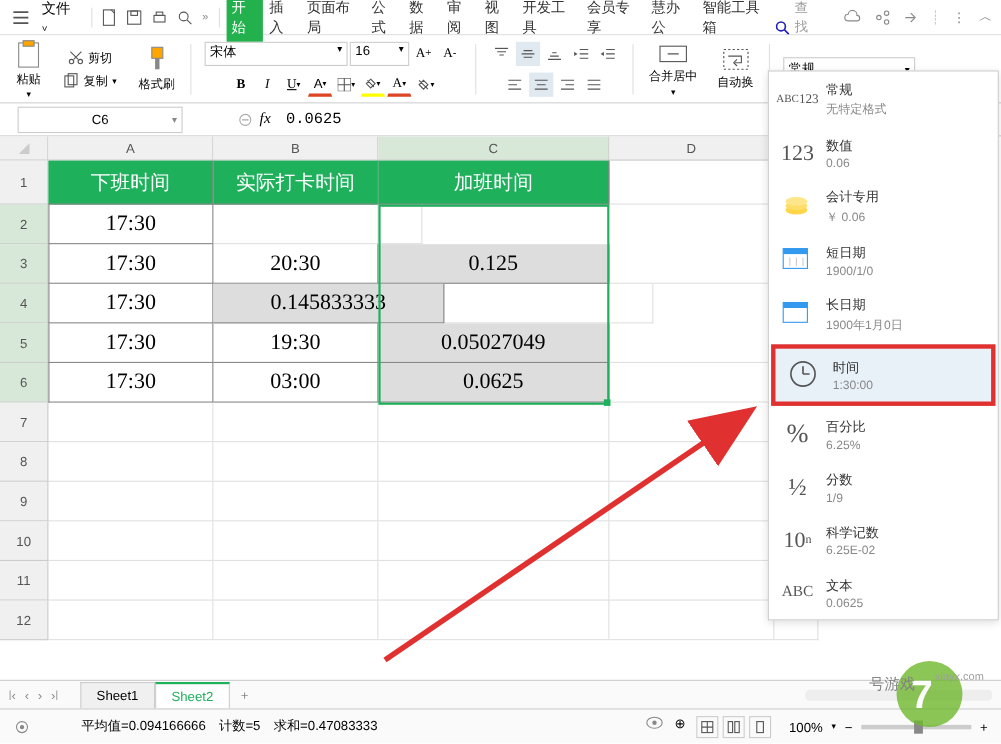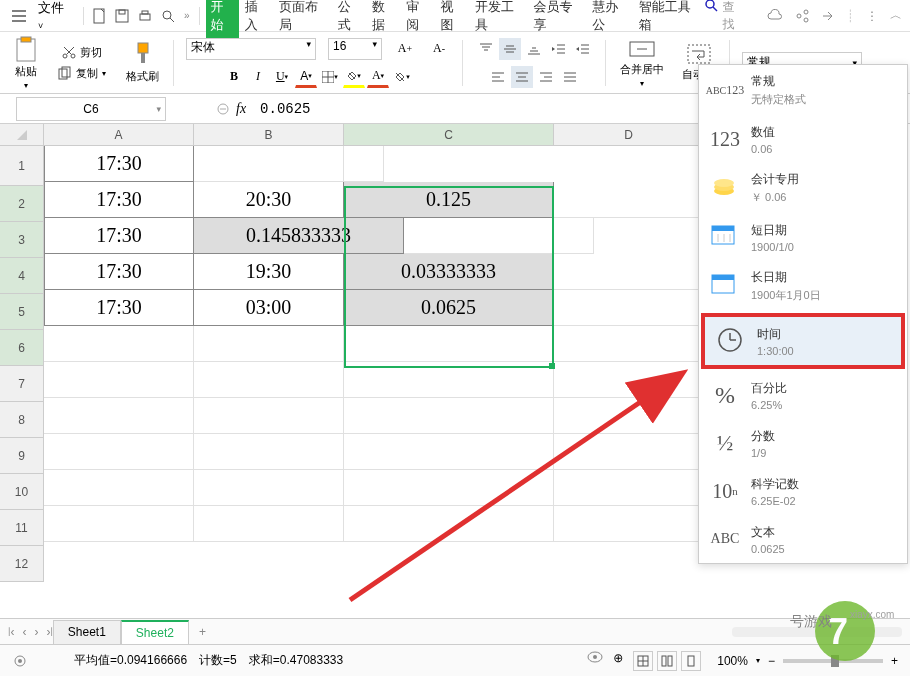--- a/index.html
+++ b/index.html
@@ -6,21 +6,21 @@
 body { font-family: "Microsoft YaHei", Arial, sans-serif; font-size: 12px; background: #fff; width: 910px; height: 676px; overflow: hidden; position: relative; }
 
 
 .menubar { height: 32px; display: flex; align-items: center; padding: 0 8px; border-bottom: 1px solid #e0e0e0; gap: 2px; }
 .menubar .hamburger { padding: 4px; cursor: pointer; }
 .menubar .file-menu { padding: 4px 6px; font-size: 13px; }
 .menubar .divider { width: 1px; height: 18px; background: #ddd; margin: 0 4px; }
 .menubar .icon-btn { width: 22px; height: 22px; display: flex; align-items: center; justify-content: center; cursor: pointer; }
 .menubar .tab { padding: 4px 4px; font-size: 13px; cursor: pointer; color: #333; }
 .menubar .tab.active { background: #22b14c; color: #fff; }
-.menubar .search-area { margin-left: auto; display: flex; align-items: flex-start; gap: 4px; color: #999; }
+.menubar .search-area { margin-left: auto; display: flex; align-items: flex-end; gap: 4px; color: #999; }
 .menubar .right-icons { display: flex; gap: 12px; margin-left: 20px; align-items: center; }
 
 
 .ribbon { height: 62px; display: flex; align-items: center; padding: 2px 8px; border-bottom: 1px solid #d0d0d0; gap: 6px; }
 .ribbon-group { display: flex; flex-direction: column; align-items: center; gap: 2px; padding: 0 4px; }
 .ribbon-group.vertical { flex-direction: column; }
 .ribbon-sep { width: 1px; height: 46px; background: #e0e0e0; margin: 0 2px; }
 .ribbon-btn-lg { display: flex; flex-direction: column; align-items: center; gap: 2px; padding: 2px 6px; cursor: pointer; font-size: 11px; }
 .ribbon-btn-sm { display: flex; align-items: center; gap: 4px; padding: 2px 4px; cursor: pointer; font-size: 11px; }
 .font-select { width: 130px; height: 22px; border: 1px solid #ccc; font-size: 12px; padding: 0 4px; }
@@ -66,21 +66,21 @@
 .format-text { display: flex; flex-direction: column; }
 .format-name { font-size: 12px; color: #333; }
 .format-sample { font-size: 11px; color: #888; margin-top: 2px; }
 
 
 .arrow-svg { position: absolute; left: 340px; top: 350px; z-index: 50; pointer-events: none; }
 
 
 .sheet-tabs-bar { position: absolute; bottom: 32px; left: 0; right: 0; height: 26px; border-top: 1px solid #ccc; display: flex; align-items: center; background: #fafafa; padding: 0 8px; }
 .sheet-nav { display: flex; gap: 8px; color: #888; }
-.sheet-tabs { display: flex; gap: 0; }
+.sheet-tabs { display: flex; margin-left: 20px; gap: 0; }
 .sheet-tab { padding: 4px 14px; border: 1px solid #ccc; border-bottom: none; font-size: 12px; cursor: pointer; background: #f0f0f0; }
 .sheet-tab.active { background: #fff; color: #1fb05c; border-top: 2px solid #1fb05c; }
 .add-sheet { padding: 4px 10px; cursor: pointer; color: #888; }
 .sheet-scroll { margin-left: auto; width: 170px; height: 10px; background: #eee; border-radius: 4px; position: relative; }
 
 
 .status-bar { position: absolute; bottom: 0; left: 0; right: 0; height: 32px; border-top: 1px solid #ccc; display: flex; align-items: center; padding: 0 12px; font-size: 12px; background: #fafafa; gap: 16px; }
 .status-bar .stats { display: flex; gap: 12px; margin-left: 30px; }
 .status-bar .view-btns { margin-left: auto; display: flex; gap: 4px; }
 .view-btn { width: 20px; height: 20px; border: 1px solid #ccc; display: flex; align-items: center; justify-content: center; }
@@ -206,21 +206,21 @@
   </div>
   <div class="ribbon-btn-lg">
     <svg width="22" height="26">
         <rect x="6" y="2" width="10" height="10" fill="#ffa500" stroke="#888"></rect>
         <rect x="9" y="12" width="4" height="10" fill="#888"></rect>
       </svg>
     <span>格式刷</span>
   </div>
   <div class="ribbon-sep"></div>
   <div class="ribbon-group vertical" style="gap:6px">
-    <div style="display:flex;gap:12px">
+    <div style="display:flex;gap:2px">
       <div class="font-select"><span>宋体</span><span style="float:right;font-size:9px">▾</span></div>
       <div class="size-select"><span>16</span><span style="float:right;font-size:9px">▾</span></div>
       <div class="tiny-btn" style="font-family:serif">A<sup>+</sup></div>
       <div class="tiny-btn" style="font-family:serif">A<sup>-</sup></div>
     </div>
     <div style="display:flex;gap:2px">
       <div class="tiny-btn">
           <b style="font-family:serif">B</b>
         </div>
       <div class="tiny-btn">
@@ -392,20 +392,27 @@
       <div class="row-header selected">5</div>
       <div class="row-header selected">6</div>
       <div class="row-header">7</div>
       <div class="row-header">8</div>
       <div class="row-header">9</div>
       <div class="row-header">10</div>
       <div class="row-header">11</div>
       <div class="row-header">12</div>
     </div>
   <div class="cells" id="cells">
+      <div class="row first">
+        <div class="cell header-cell" style="width: 150px;">下班时间</div>
+        <div class="cell header-cell" style="width: 150px;">实际打卡时间</div>
+        <div class="cell header-cell" style="width: 210px;">加班时间</div>
+        <div class="cell" style="width: 150px;"></div>
+        <div class="cell" style="width: 40px;"></div>
+      </div>
       <div class="row">
         <div class="cell data-cell" style="width: 150px; border-left: 1px solid rgb(136, 136, 136);">17:30</div>
         <div class="cell" style="width: 150px;"></div>
         <div class="cell" style="width: 40px;"></div>
       </div>
       <div class="row">
         <div class="cell data-cell" style="width: 150px; border-left: 1px solid rgb(136, 136, 136);">17:30</div>
         <div class="cell data-cell" style="width: 150px;">20:30</div>
         <div class="cell data-cell sel-col" style="width: 210px;">0.125</div>
         <div class="cell" style="width: 150px;"></div>
@@ -413,21 +420,21 @@
       </div>
       <div class="row">
         <div class="cell data-cell" style="width: 150px; border-left: 1px solid rgb(136, 136, 136);">17:30</div>
         <div class="cell data-cell sel-col" style="width: 210px;">0.145833333</div>
         <div class="cell" style="width: 150px;"></div>
         <div class="cell" style="width: 40px;"></div>
       </div>
       <div class="row">
         <div class="cell data-cell" style="width: 150px; border-left: 1px solid rgb(136, 136, 136);">17:30</div>
         <div class="cell data-cell" style="width: 150px;">19:30</div>
-        <div class="cell data-cell sel-col" style="width: 210px;">0.03333333</div>
+        <div class="cell data-cell sel-col" style="width: 210px;">0.05027049</div>
         <div class="cell" style="width: 150px;"></div>
         <div class="cell" style="width: 40px;"></div>
       </div>
       <div class="row">
         <div class="cell data-cell" style="width: 150px; border-left: 1px solid rgb(136, 136, 136);">17:30</div>
         <div class="cell data-cell" style="width: 150px;">03:00</div>
         <div class="cell data-cell sel-col" style="width: 210px;">0.0625</div>
         <div class="cell" style="width: 150px;"></div>
         <div class="cell" style="width: 40px;"></div>
       </div>

